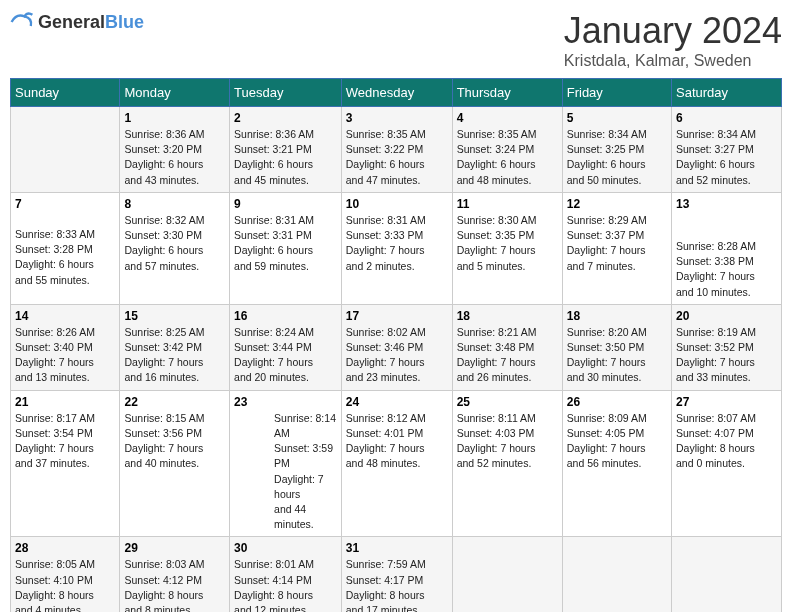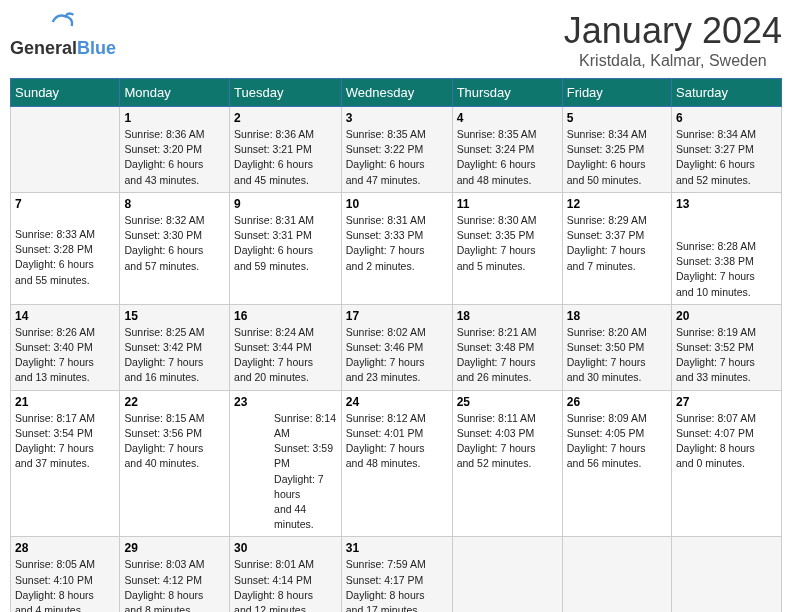--- a/index.html
+++ b/index.html
@@ -13,38 +13,37 @@
     .header-area {
       display: flex;
       justify-content: space-between;
       align-items: flex-start;
       margin-bottom: 8px;
     }
     .logo {
       display: flex;
       align-items: center;
       gap: 4px;
-      flex-direction: column;
     }
     .logo-text-general {
       font-size: 18px;
       font-weight: bold;
       color: #333;
     }
     .logo-text-blue {
       font-size: 18px;
       font-weight: bold;
       color: #4a90d9;
     }
     .logo-icon {
       width: 24px;
       height: 24px;
     }
     .title-area {
-      text-align: center;
+      text-align: left;
     }
     .month-title {
       font-size: 36px;
       font-weight: normal;
       color: #333;
     }
     .location-title {
       font-size: 16px;
       color: #555;
     }

